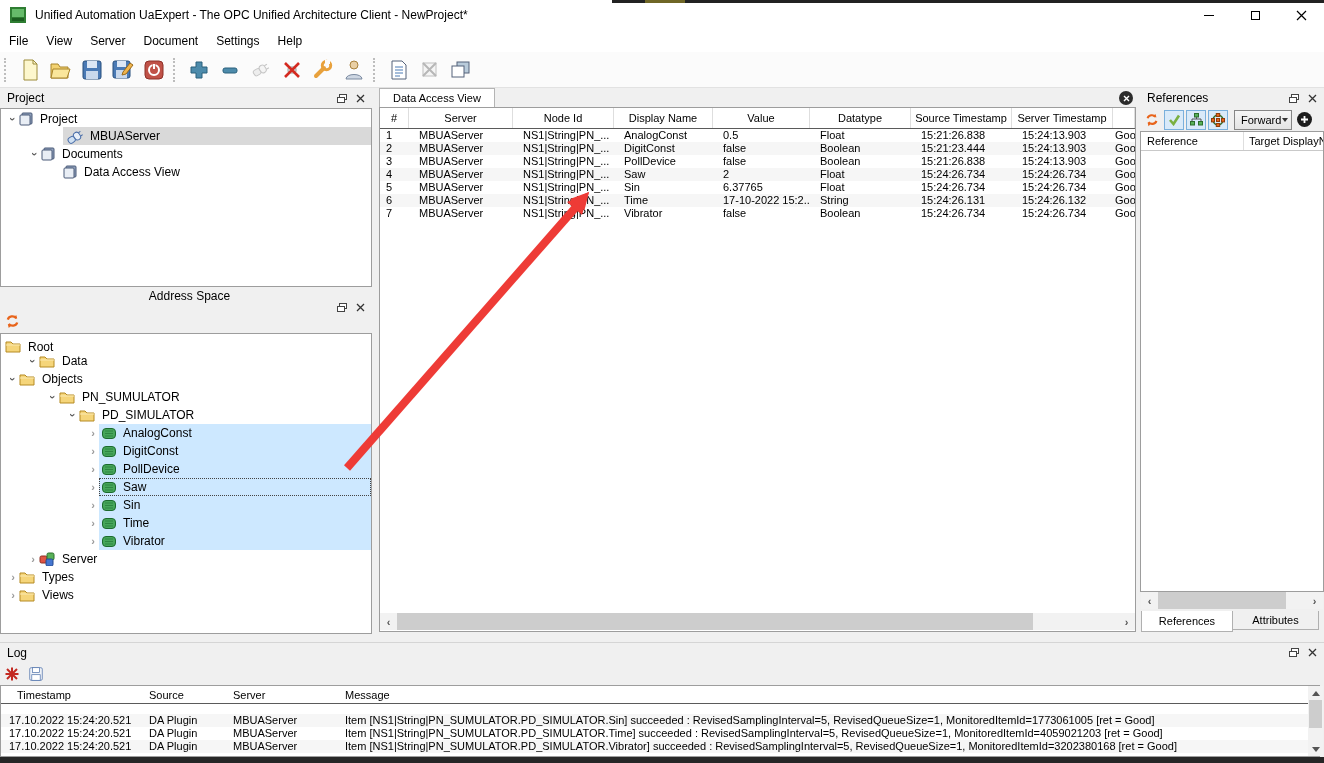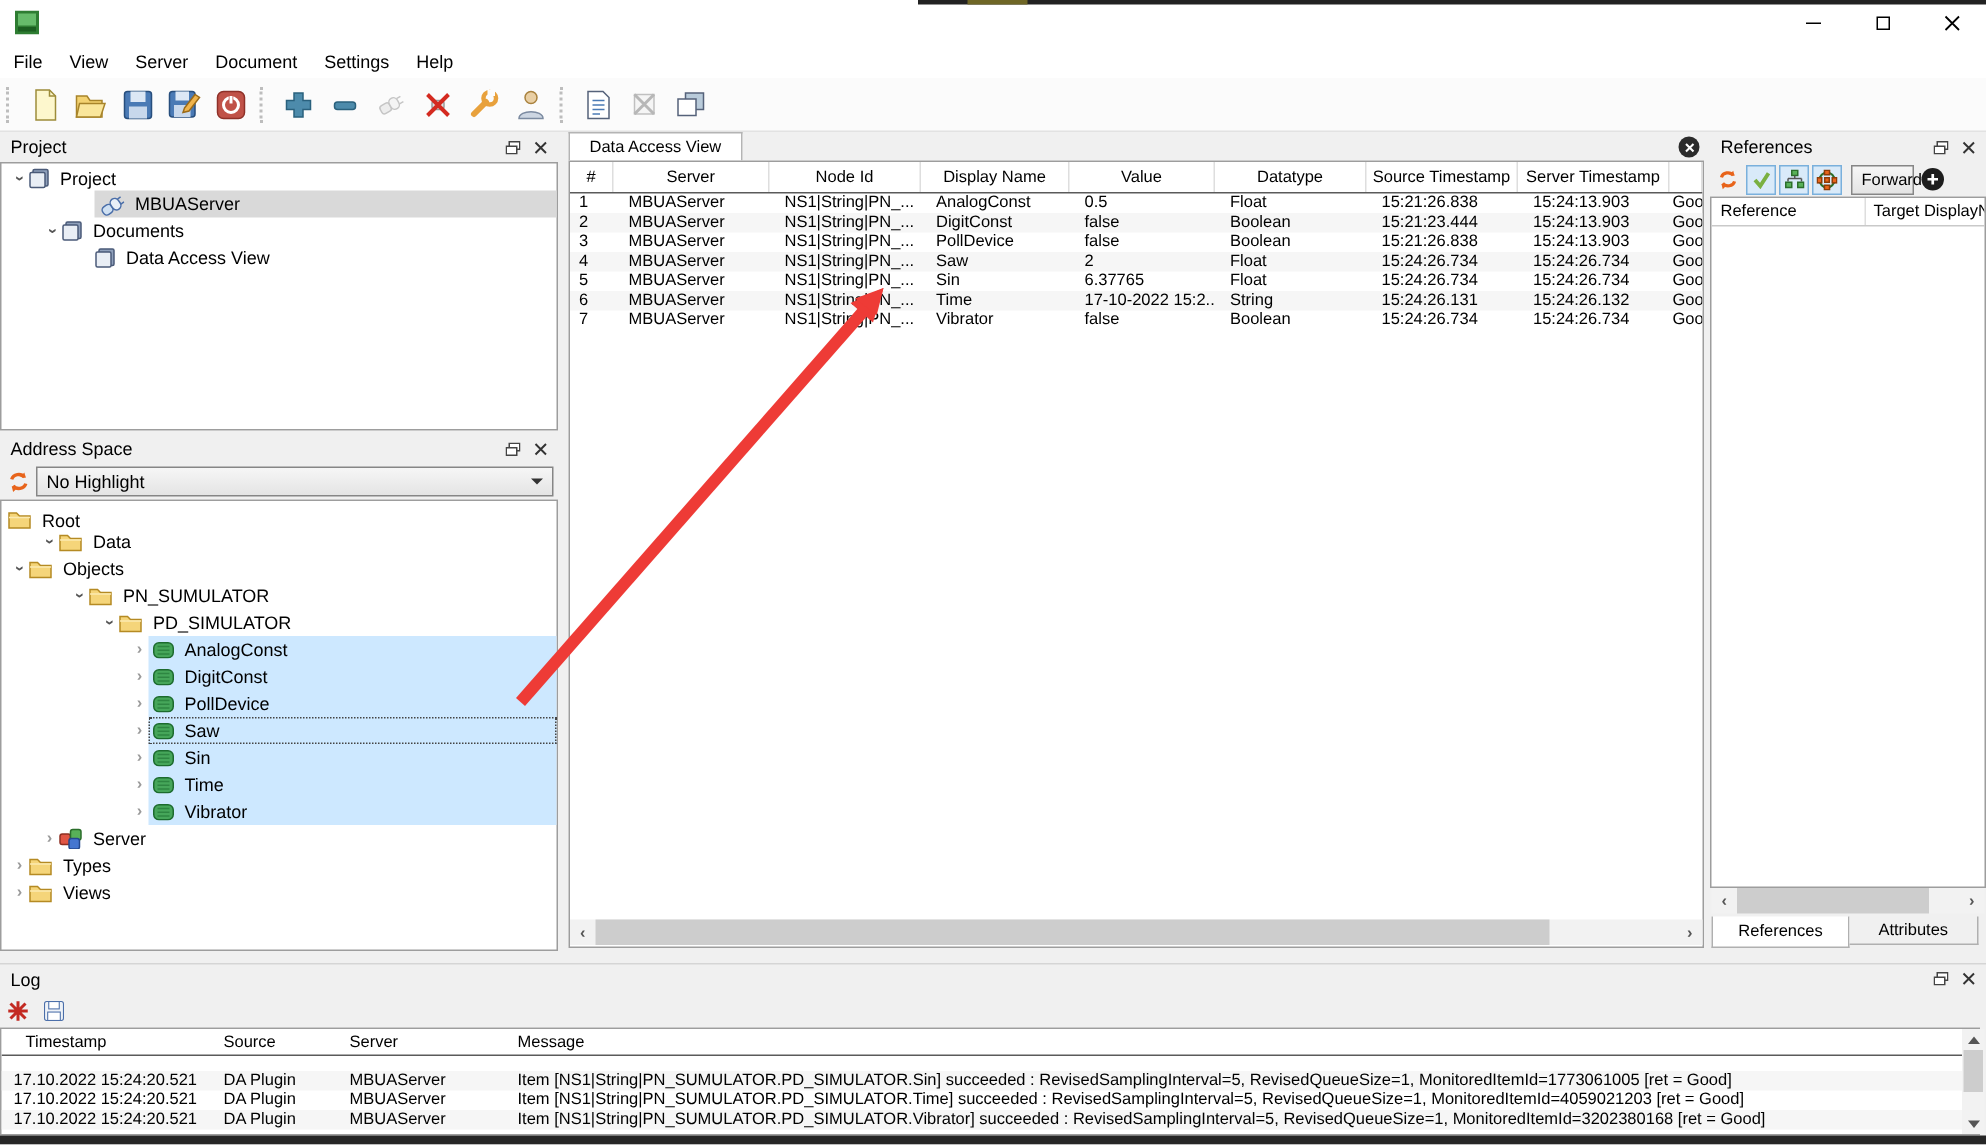--- a/index.html
+++ b/index.html
@@ -90,20 +90,21 @@
 </style>
 </head>
 <body>
 
 <div class="abs titlebar">
   <svg class="app-icon" viewBox="0 0 16 16">
     <rect x="0" y="0" width="16" height="16" fill="#2e7d32"></rect>
     <rect x="2" y="2" width="12" height="8" fill="#66bb6a"></rect>
     <rect x="2" y="11" width="12" height="3" fill="#1b5e20"></rect>
   </svg>
+  <span class="title-text">Unified Automation UaExpert - The OPC Unified Architecture Client - NewProject*</span>
   <div class="win-controls">
     <div class="win-btn">
         <div class="g-min"></div>
       </div>
     <div class="win-btn">
         <div class="g-max"></div>
       </div>
     <div class="win-btn">
       <svg width="11" height="11" viewBox="0 0 11 11">
           <path d="M1 1 L10 10 M10 1 L1 10" stroke="#000" stroke-width="1.2"></path>
@@ -283,43 +284,39 @@
     <span class="ticon">
         <svg width="14" height="14" viewBox="0 0 14 14">
           <rect x="3" y="1" width="10" height="11" rx="1" fill="#8fa0bb" stroke="#4a5a78"></rect>
           <rect x="1" y="3" width="10" height="10" rx="1" fill="#e9eef5" stroke="#4a5a78"></rect>
         </svg>
       </span>
     <span class="tlabel">Data Access View</span>
   </div>
 </div>
 
-<div class="abs ptitle" style="left:0;top:289px;width:372px;">
+<div class="abs ptitle" style="left:0;top:289px;width:372px;flex-direction:column;">
   <span>Address Space</span>
   <span class="pt-icons">
     <svg width="10" height="9" viewBox="0 0 10 9">
         <rect x="2.5" y="0.5" width="7" height="5" fill="#fff" stroke="#444"></rect>
         <rect x="0.5" y="3.5" width="7" height="5" fill="#fff" stroke="#444"></rect>
       </svg>
     <svg width="9" height="9" viewBox="0 0 9 9">
         <path d="M1 1 L8 8 M8 1 L1 8" stroke="#333" stroke-width="1.3"></path>
       </svg>
   </span>
 </div>
 <div class="abs" style="left:0;top:309px;width:372px;height:24px;display:flex;align-items:center;">
   <svg width="15" height="15" viewBox="0 0 16 16" style="margin:0 4px 0 5px;">
     <path d="M3 6 a5 4.5 0 0 1 9-1.5" fill="none" stroke="#e8641b" stroke-width="2.4"></path>
     <path d="M13 9 a5 4.5 0 0 1 -9 1.5" fill="none" stroke="#e8641b" stroke-width="2.4"></path>
     <path d="M12 1 l1 4 -4-1 z" fill="#e8641b"></path>
       <path d="M4 15 l-1-4 4 1 z" fill="#e8641b"></path>
   </svg>
-  <div class="combo" style="flex:1;margin-right:3px;">
-    <span>No Highlight</span>
-    <span class="arr"></span>
-  </div>
 </div>
 <div class="box" style="left:0;top:333px;width:372px;height:301px;">
   <div class="trow" style="padding-top:7px">
     <span style="width:4px"></span>
     <span class="ticon">
         <svg width="16" height="13" viewBox="0 0 16 13">
           <path d="M1 2 h5 l2 2 h7 v8 h-14 z" fill="#f5d57a" stroke="#b58a23"></path>
           <path d="M1 5 h14" stroke="#fbeab2"></path>
         </svg>
       </span>
@@ -641,21 +638,21 @@
   <div class="tgl">
     <svg width="14" height="14" viewBox="0 0 14 14">
       <circle cx="7" cy="7" r="5" fill="none" stroke="#2b6e2b" stroke-width="1.4"></circle>
       <rect x="5.3" y="0.5" width="3.4" height="3" fill="#e8641b" stroke="#8e3c08"></rect>
       <rect x="5.3" y="10.5" width="3.4" height="3" fill="#e8641b" stroke="#8e3c08"></rect>
       <rect x="0.5" y="5.5" width="3" height="3.4" fill="#e8641b" stroke="#8e3c08"></rect>
       <rect x="10.5" y="5.5" width="3" height="3.4" fill="#e8641b" stroke="#8e3c08"></rect>
       <rect x="5.5" y="5.5" width="3" height="3" fill="#e8641b" stroke="#8e3c08"></rect>
     </svg>
   </div>
-  <div class="combo" style="width:42px;margin-left:4px;font-size:11px;">
+  <div class="combo" style="width:58px;margin-left:4px;font-size:11px;">
     <span>Forward</span>
     <span class="arr" style="margin-right:3px;border-left-width:3.5px;border-right-width:3.5px;"></span>
   </div>
   <div style="width:15px;height:15px;border-radius:50%;background:#1d1d1d;display:flex;align-items:center;justify-content:center;margin-left:5px;">
     <svg width="9" height="9" viewBox="0 0 9 9">
         <path d="M4.5 1 v7 M1 4.5 h7" stroke="#fff" stroke-width="1.8"></path>
       </svg>
   </div>
 </div>
 <div class="box" style="left:1140px;top:131px;width:184px;height:461px;overflow:hidden;">

